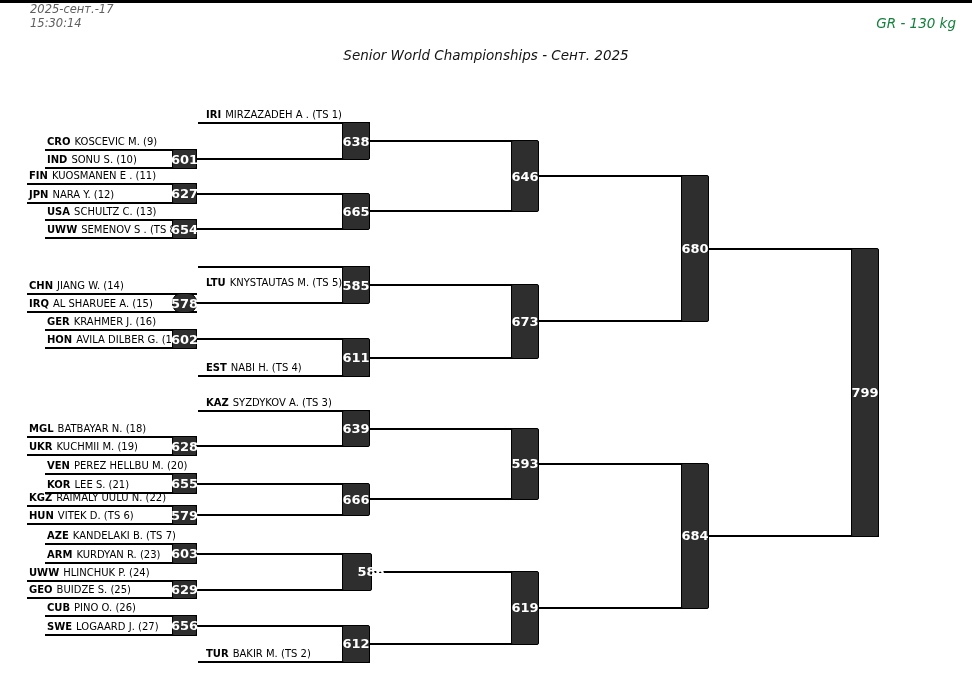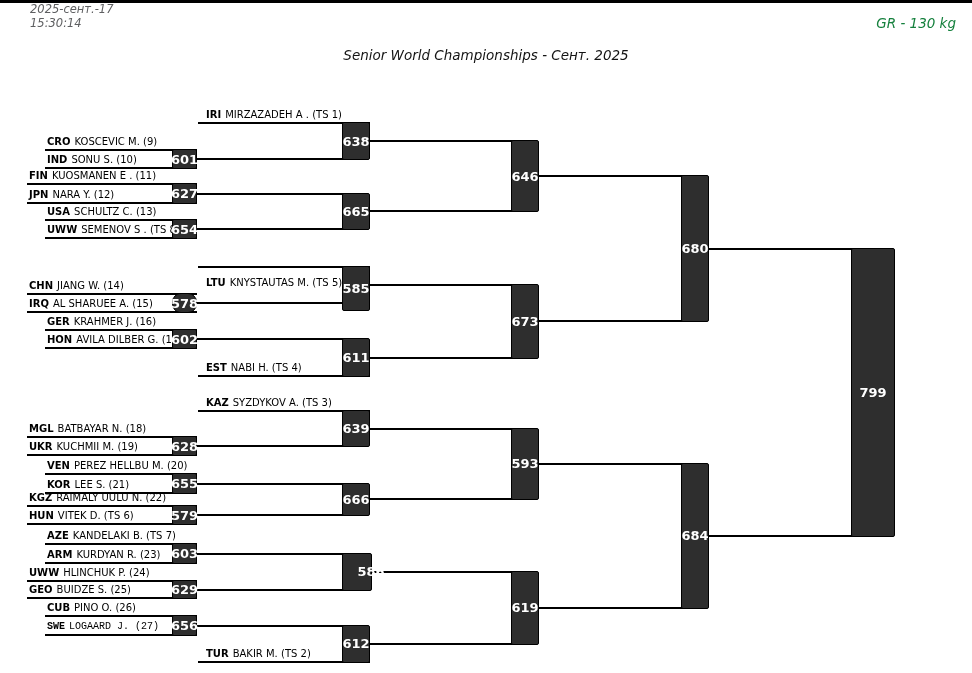--- a/index.html
+++ b/index.html
@@ -83,21 +83,21 @@
       <div class="alabel" style="left: 47px; top: 529px;"><span class="cc">AZE</span><span class="nm">KANDELAKI B. (TS 7)</span></div>
       <div class="hline" style="left: 45px; width: 152px; top: 562px;"></div>
       <div class="alabel" style="left: 47px; top: 548px;"><span class="cc">ARM</span><span class="nm">KURDYAN R. (23)</span></div>
       <div class="hline" style="left: 27px; width: 170px; top: 580px;"></div>
       <div class="alabel" style="left: 29px; top: 566px;"><span class="cc">UWW</span><span class="nm">HLINCHUK P. (24)</span></div>
       <div class="hline" style="left: 27px; width: 170px; top: 597px;"></div>
       <div class="alabel" style="left: 29px; top: 583px;"><span class="cc">GEO</span><span class="nm">BUIDZE S. (25)</span></div>
       <div class="hline" style="left: 45px; width: 152px; top: 615px;"></div>
       <div class="alabel" style="left: 47px; top: 601px;"><span class="cc">CUB</span><span class="nm">PINO O. (26)</span></div>
       <div class="hline" style="left: 45px; width: 152px; top: 634px;"></div>
-      <div class="alabel" style="left: 47px; top: 620px; font-family: Liberation Mono, monospace;"><span class="cc">SWE</span><span class="nm">LOGAARD J. (27)</span></div>
+      <div class="alabel" style="left: 47px; top: 620px;"><span class="cc">SWE</span><span class="nm">LOGAARD J. (27)</span></div>
       <div class="hline" style="left: 198px; width: 172px; top: 661px;"></div>
       <div class="alabel" style="left: 206px; top: 647px;"><span class="cc">TUR</span><span class="nm">BAKIR M. (TS 2)</span></div>
       <div class="mbox" style="left: 172px; width: 25px; top: 149px; height: 20px;">
         <span>601</span>
       </div>
       <div class="mbox" style="left: 172px; width: 25px; top: 183px; height: 21px;">
         <span>627</span>
       </div>
       <div class="mbox" style="left: 172px; width: 25px; top: 219px; height: 20px;">
         <span>654</span>
@@ -129,21 +129,21 @@
       <div class="hline" style="left: 196px; width: 148px; top: 158px;"></div>
       <div class="mbox" style="left: 342px; width: 28px; top: 122px; height: 38px;">
         <span>638</span>
       </div>
       <div class="hline" style="left: 196px; width: 148px; top: 192.5px;"></div>
       <div class="hline" style="left: 196px; width: 148px; top: 228px;"></div>
       <div class="mbox" style="left: 342px; width: 28px; top: 192.5px; height: 37.5px;">
         <span>665</span>
       </div>
       <div class="hline" style="left: 196px; width: 148px; top: 302px;"></div>
-      <div class="mbox" style="left: 342px; width: 28px; top: 266px; height: 45px;">
+      <div class="mbox" style="left: 342px; width: 28px; top: 266px; height: 38px;">
         <span>585</span>
       </div>
       <div class="hline" style="left: 196px; width: 148px; top: 338px;"></div>
       <div class="mbox" style="left: 342px; width: 28px; top: 338px; height: 39px;">
         <span>611</span>
       </div>
       <div class="hline" style="left: 196px; width: 148px; top: 445px;"></div>
       <div class="mbox" style="left: 342px; width: 28px; top: 410px; height: 37px;">
         <span>639</span>
       </div>
@@ -186,17 +186,17 @@
       <div class="mbox" style="left: 681px; width: 28px; top: 175.125px; height: 147.125px;">
         <span>680</span>
       </div>
       <div class="hline" style="left: 538px; width: 145px; top: 462.875px;"></div>
       <div class="hline" style="left: 538px; width: 145px; top: 606.625px;"></div>
       <div class="mbox" style="left: 681px; width: 28px; top: 462.875px; height: 145.75px;">
         <span>684</span>
       </div>
       <div class="hline" style="left: 708px; width: 145px; top: 247.688px;"></div>
       <div class="hline" style="left: 708px; width: 171px; top: 534.75px;"></div>
-      <div class="mbox" style="left: 851px; width: 44px; top: 247.688px; height: 289.062px;">
+      <div class="mbox" style="left: 851px; width: 28px; top: 247.688px; height: 289.062px;">
         <span>799</span>
       </div>
     </div>
 </div>
 
 </body></html>

